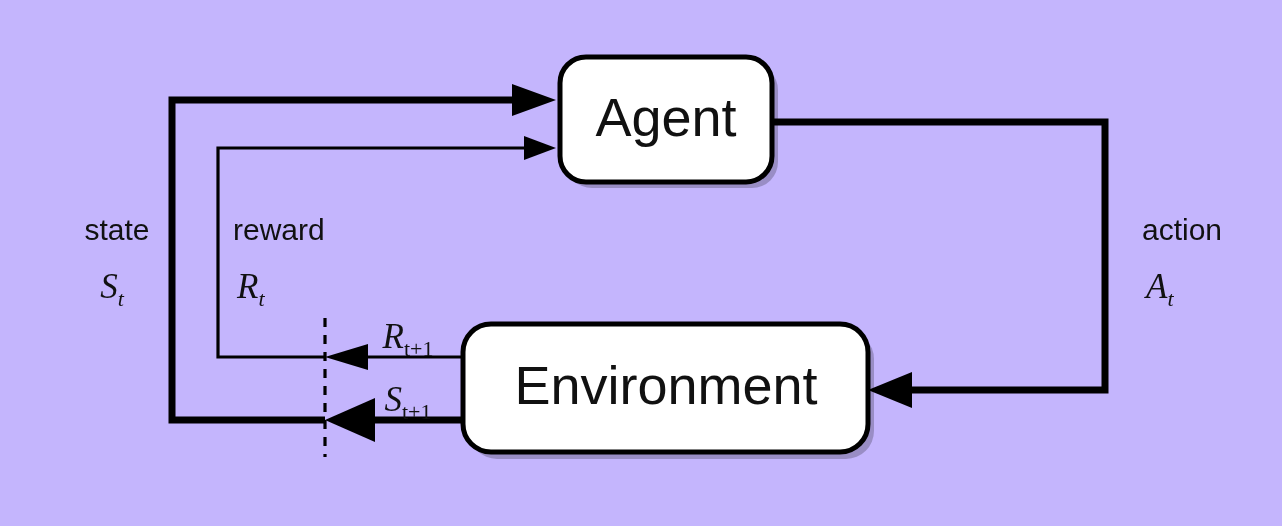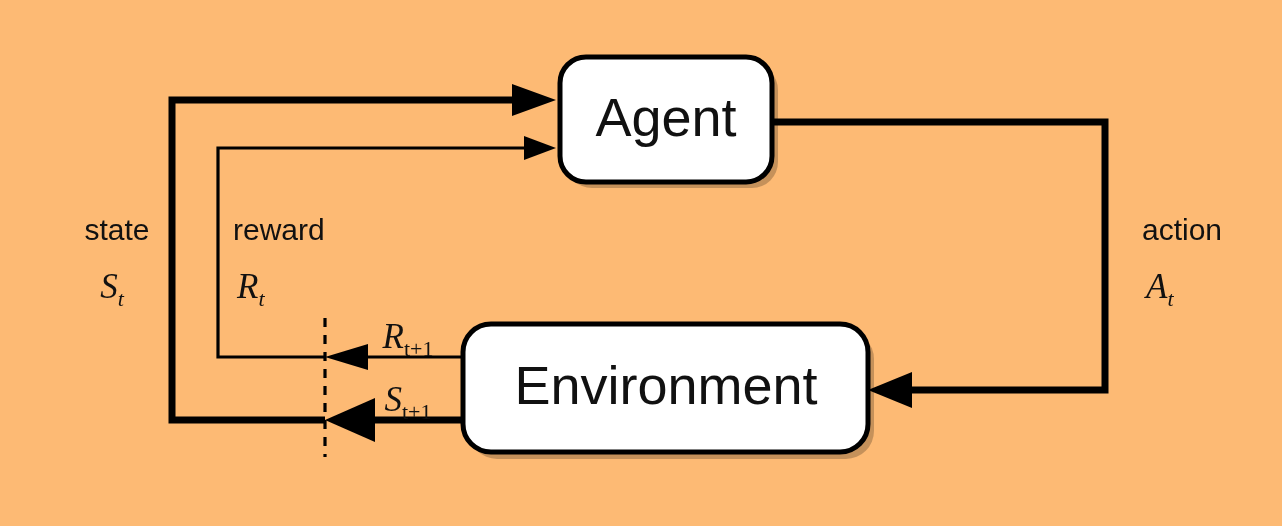--- a/index.html
+++ b/index.html
@@ -8,21 +8,21 @@
     padding: 0;
     background: #ffffff;
   }
   body {
     font-family: "Liberation Sans", sans-serif;
   }
   #canvas {
     position: relative;
     width: 1282px;
     height: 526px;
-    background: #fdba74;
+    background: #c4b5fd;
     overflow: hidden;
     text-decoration: underline;
   }
   #diagram-svg {
     position: absolute;
     left: 0;
     top: 0;
     width: 1282px;
     height: 526px;
     display: block;

